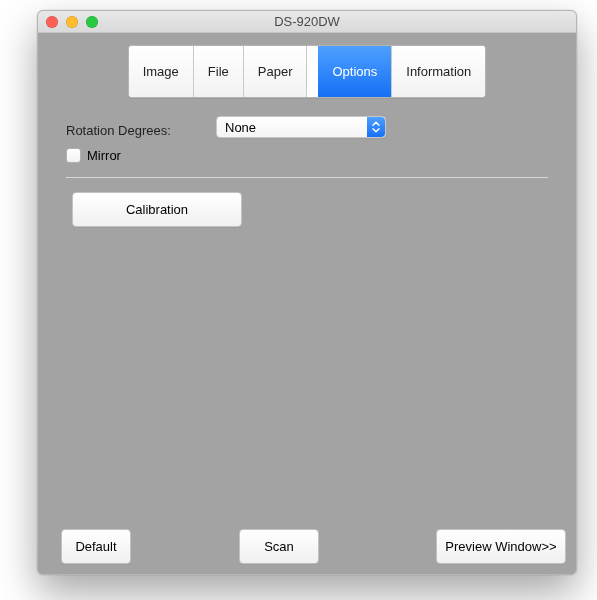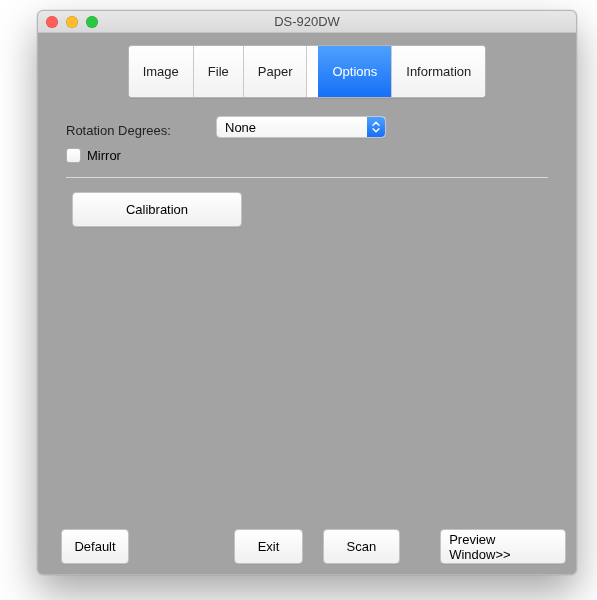--- a/index.html
+++ b/index.html
@@ -231,23 +231,20 @@
       </div>
     </div>
 
   </div>
 
   <div class="bottombar">
     <div class="btn default">
       <span>Default</span>
     </div>
     <div class="spacer-a"></div>
-    <div class="btn exit">
-      <span>Exit</span>
-    </div>
     <div class="btn scan">
       <span>Scan</span>
     </div>
     <div class="spacer-flex"></div>
     <div class="btn preview">
       <span>Preview Window&gt;&gt;</span>
     </div>
   </div>
 
 </div>

